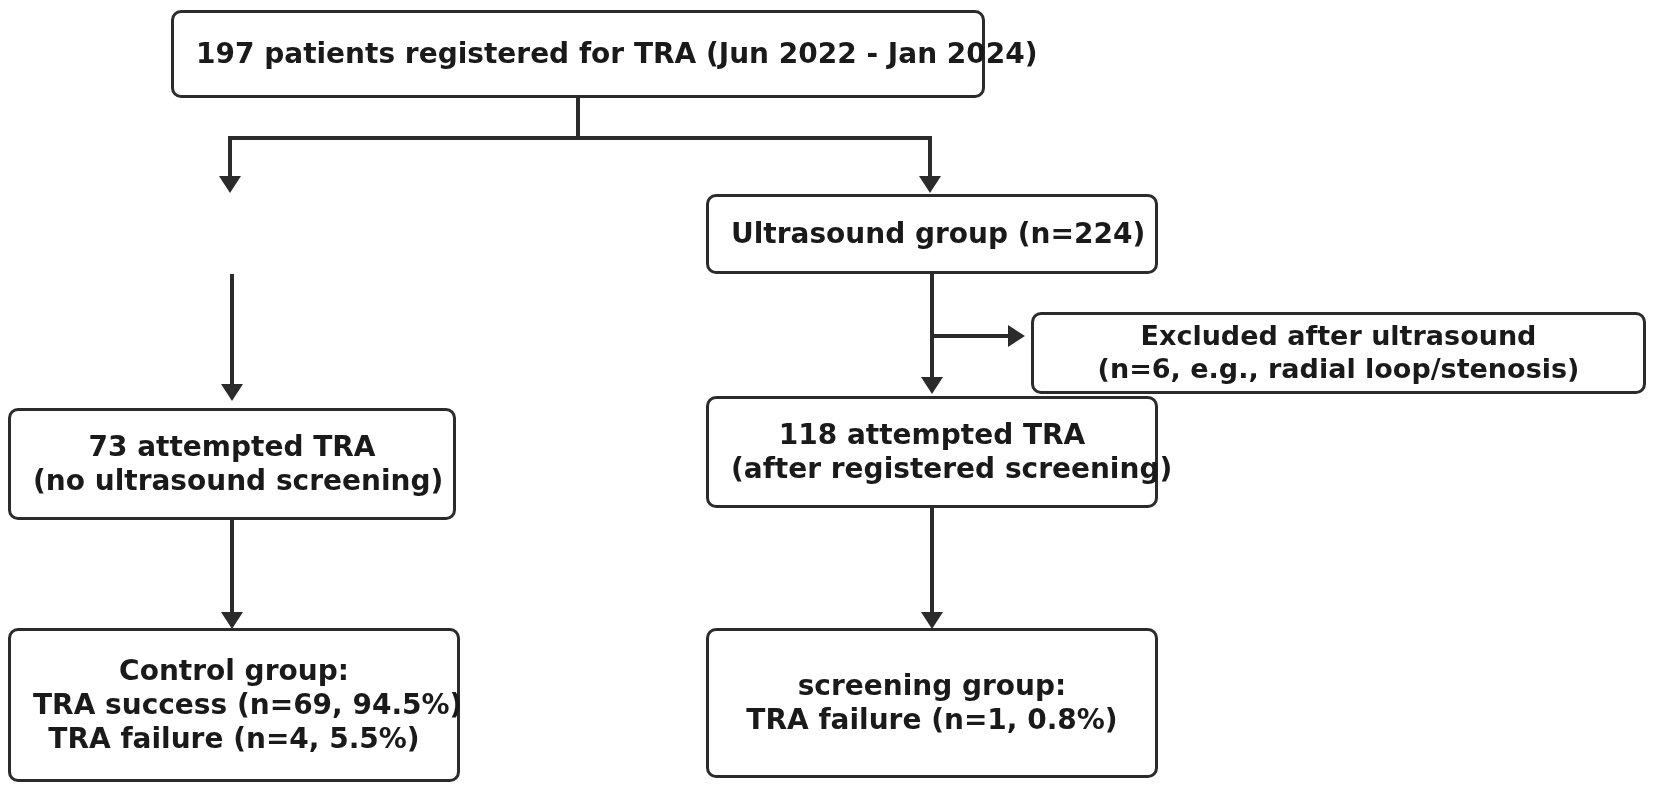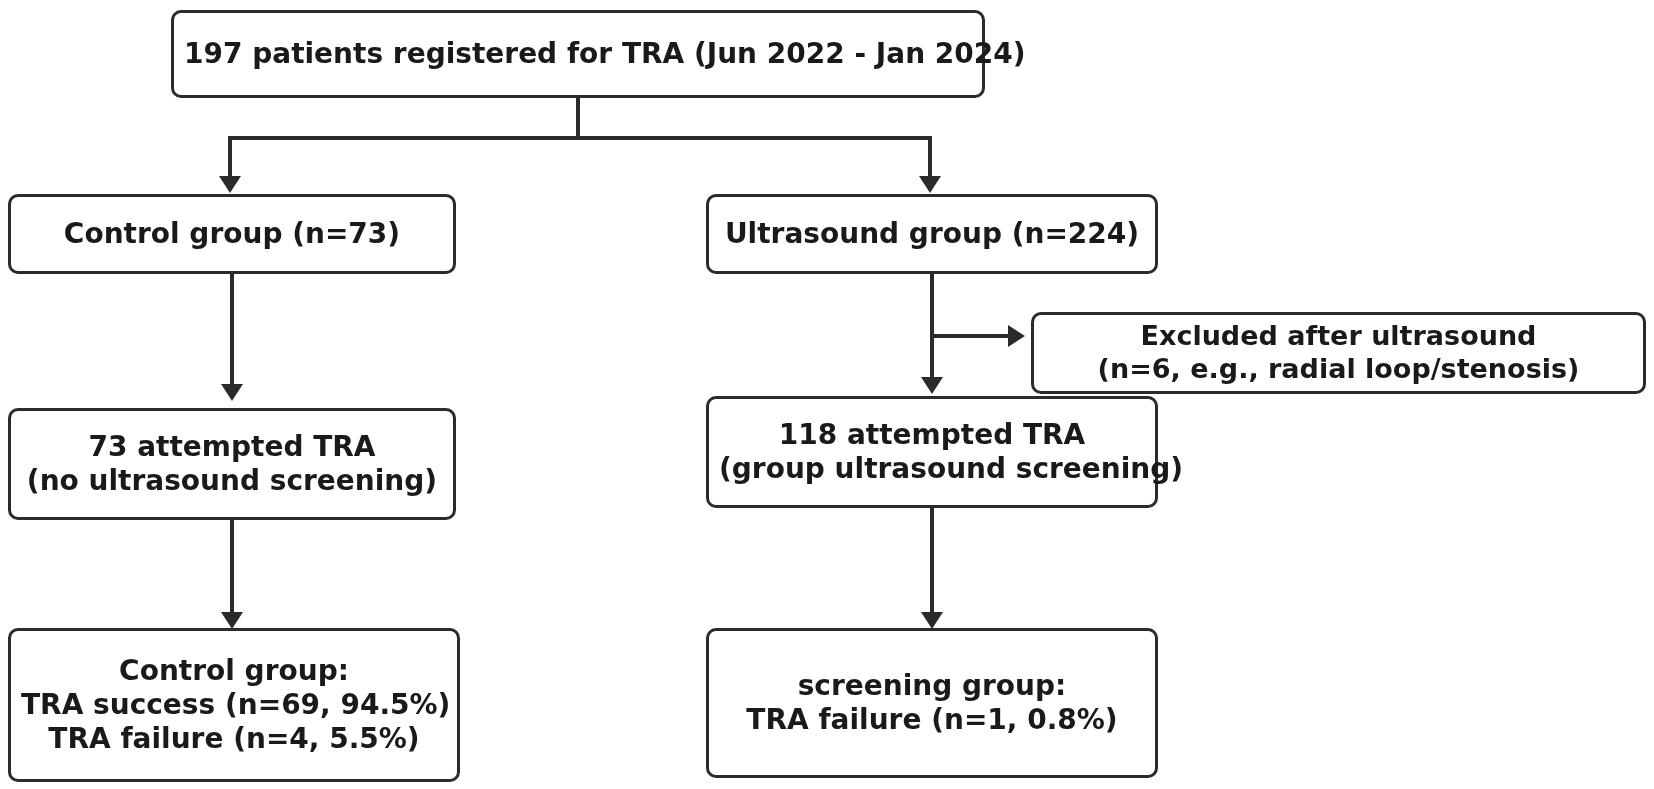--- a/index.html
+++ b/index.html
@@ -23,21 +23,21 @@
     border: 3px solid #2b2b2b;
     border-radius: 10px;
     background: #ffffff;
     display: flex;
     align-items: center;
     justify-content: flex-end;
     text-align: center;
     color: #1a1a1a;
     font-weight: bold;
     line-height: 1.22;
-    padding: 4px 10px;
+    padding: 4px 22px;
   }
   .node .lines {
     width: 100%;
   }
   .node .lines div {
     white-space: nowrap;
   }
   .f28 { font-size: 28px; }
   .f27 { font-size: 27px; }
 
@@ -79,25 +79,20 @@
   <div class="vline" style="left:576px; top:98px; height:40px;"></div>
 
   <div class="hline" style="left:228px; top:136px; width:704px;"></div>
 
   <div class="vline" style="left:228px; top:136px; height:45px;"></div>
   <div class="arrowhead arrow-down" style="left:219px; top:176px;"></div>
 
   <div class="vline" style="left:928px; top:136px; height:45px;"></div>
   <div class="arrowhead arrow-down" style="left:919px; top:176px;"></div>
 
-  <div class="node f28" style="left:8px; top:194px; width:448px; height:80px;">
-    <div class="lines">
-        <div>Control group (n=73)</div>
-      </div>
-  </div>
 
   <div class="node f28" style="left:706px; top:194px; width:452px; height:80px;">
     <div class="lines">
         <div>Ultrasound group (n=224)</div>
       </div>
   </div>
 
   <div class="vline" style="left:230px; top:274px; height:115px;"></div>
   <div class="arrowhead arrow-down" style="left:221px; top:384px;"></div>
 
@@ -117,21 +112,21 @@
   <div class="node f28" style="left:8px; top:408px; width:448px; height:112px;">
     <div class="lines">
         <div>73 attempted TRA</div>
         <div>(no ultrasound screening)</div>
       </div>
   </div>
 
   <div class="node f28" style="left:706px; top:396px; width:452px; height:112px;">
     <div class="lines">
         <div>118 attempted TRA</div>
-        <div>(group ultrasound screening)</div>
+        <div>(after registered screening)</div>
       </div>
   </div>
 
   <div class="vline" style="left:230px; top:520px; height:98px;"></div>
   <div class="arrowhead arrow-down" style="left:221px; top:612px;"></div>
 
   <div class="vline" style="left:930px; top:508px; height:110px;"></div>
   <div class="arrowhead arrow-down" style="left:921px; top:612px;"></div>
 
   <div class="node f28" style="left:8px; top:628px; width:452px; height:154px;">

